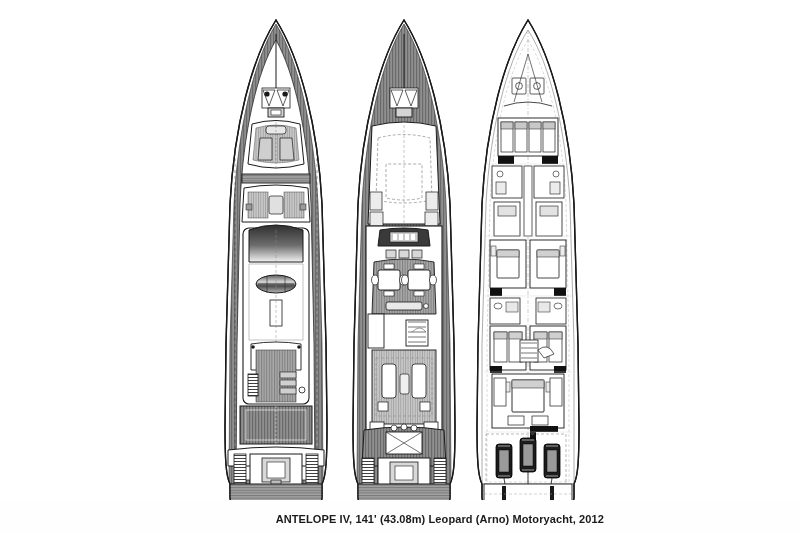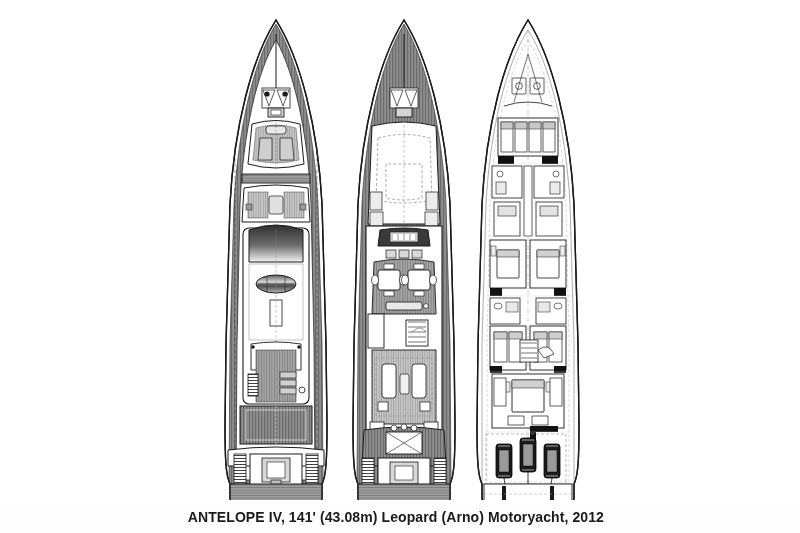--- a/index.html
+++ b/index.html
@@ -23,21 +23,21 @@
     position: absolute;
     left: 0;
     top: 0;
     width: 800px;
     height: 500px;
   }
   .caption {
     position: absolute;
     right: 196px;
     bottom: 8px;
-    font-size: 14px;
+    font-size: 11px;
     font-weight: bold;
     color: #1a1a1a;
     letter-spacing: 0.1px;
     white-space: nowrap;
   }
   svg { display: block; }
 </style>
 </head>
 <body>
 

